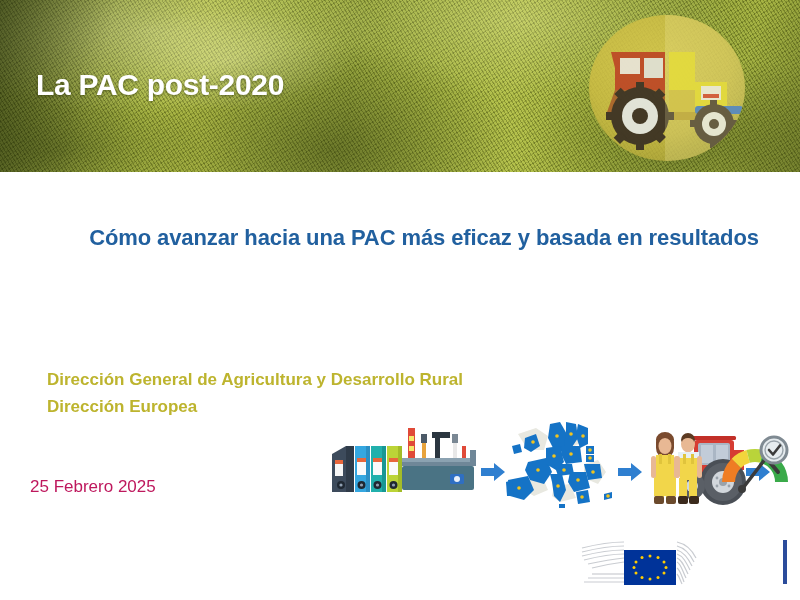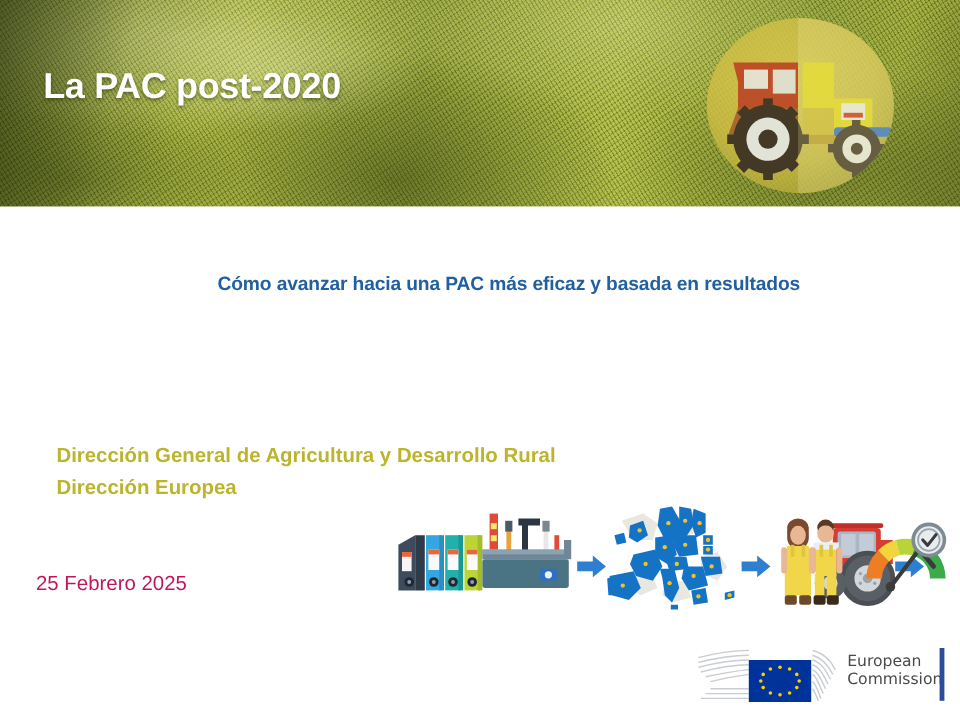--- a/index.html
+++ b/index.html
@@ -82,21 +82,21 @@
   #header-dark-streaks {
     position: absolute; inset: 0;
     background:
       linear-gradient(104deg, rgba(35,45,10,0.50) 0%, rgba(35,45,10,0) 14%),
       linear-gradient(286deg, rgba(35,45,10,0.34) 0%, rgba(35,45,10,0) 10%);
   }
 
   #slide-kicker {
     position: absolute;
     left: 36px;
-    top: 56px;
+    top: 68px;
     color: #ffffff;
     font-size: 30px;
     font-weight: bold;
     letter-spacing: -0.3px;
     font-stretch: condensed;
     text-shadow: 0 1px 3px rgba(40,50,10,.55);
     white-space: nowrap;
   }
 
   
@@ -119,21 +119,21 @@
   #main-title {
     color: #21609f;
     font-size: 30px;
     font-weight: bold;
     font-stretch: condensed;
     letter-spacing: -0.2px;
     line-height: 34px;
   }
   #main-subtitle {
     color: #21609f;
-    font-size: 16px;
+    font-size: 22px;
     font-weight: bold;
     font-stretch: condensed;
     letter-spacing: -0.1px;
     line-height: 28px;
     margin-top: 6px;
     padding-left: 48px;
   }
 
   
   #org-block {
@@ -548,20 +548,16 @@
         <path d="M99 8  C108 10 114 16 118 24"></path>
         <path d="M99 12 C107 14 112 20 116 28"></path>
         <path d="M99 16 C106 18 110 24 114 32"></path>
         <path d="M99 20 C105 22 108 28 112 36"></path>
         <path d="M99 24 C104 26 106 32 110 40"></path>
         <path d="M99 28 C103 30 104 36 108 44"></path>
         <path d="M99 34 C102 36 103 40 106 48"></path>
         <path d="M99 40 C101 42 102 46 104 50"></path>
       </g>
     </svg>
-    <div id="ec-logo-text">
-      <div>European</div>
-      <div>Commission</div>
-    </div>
     <div id="ec-logo-rule"></div>
   </div>
 
 </div>
 
 </body></html>

